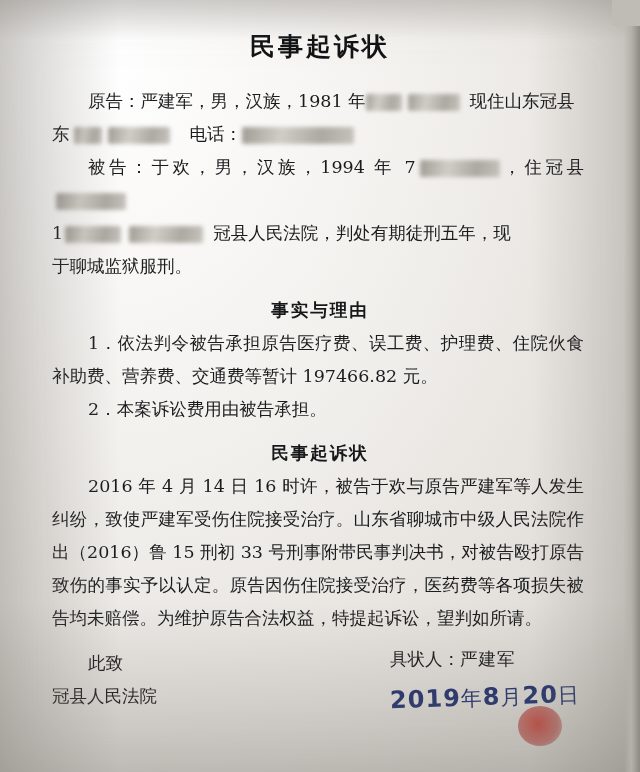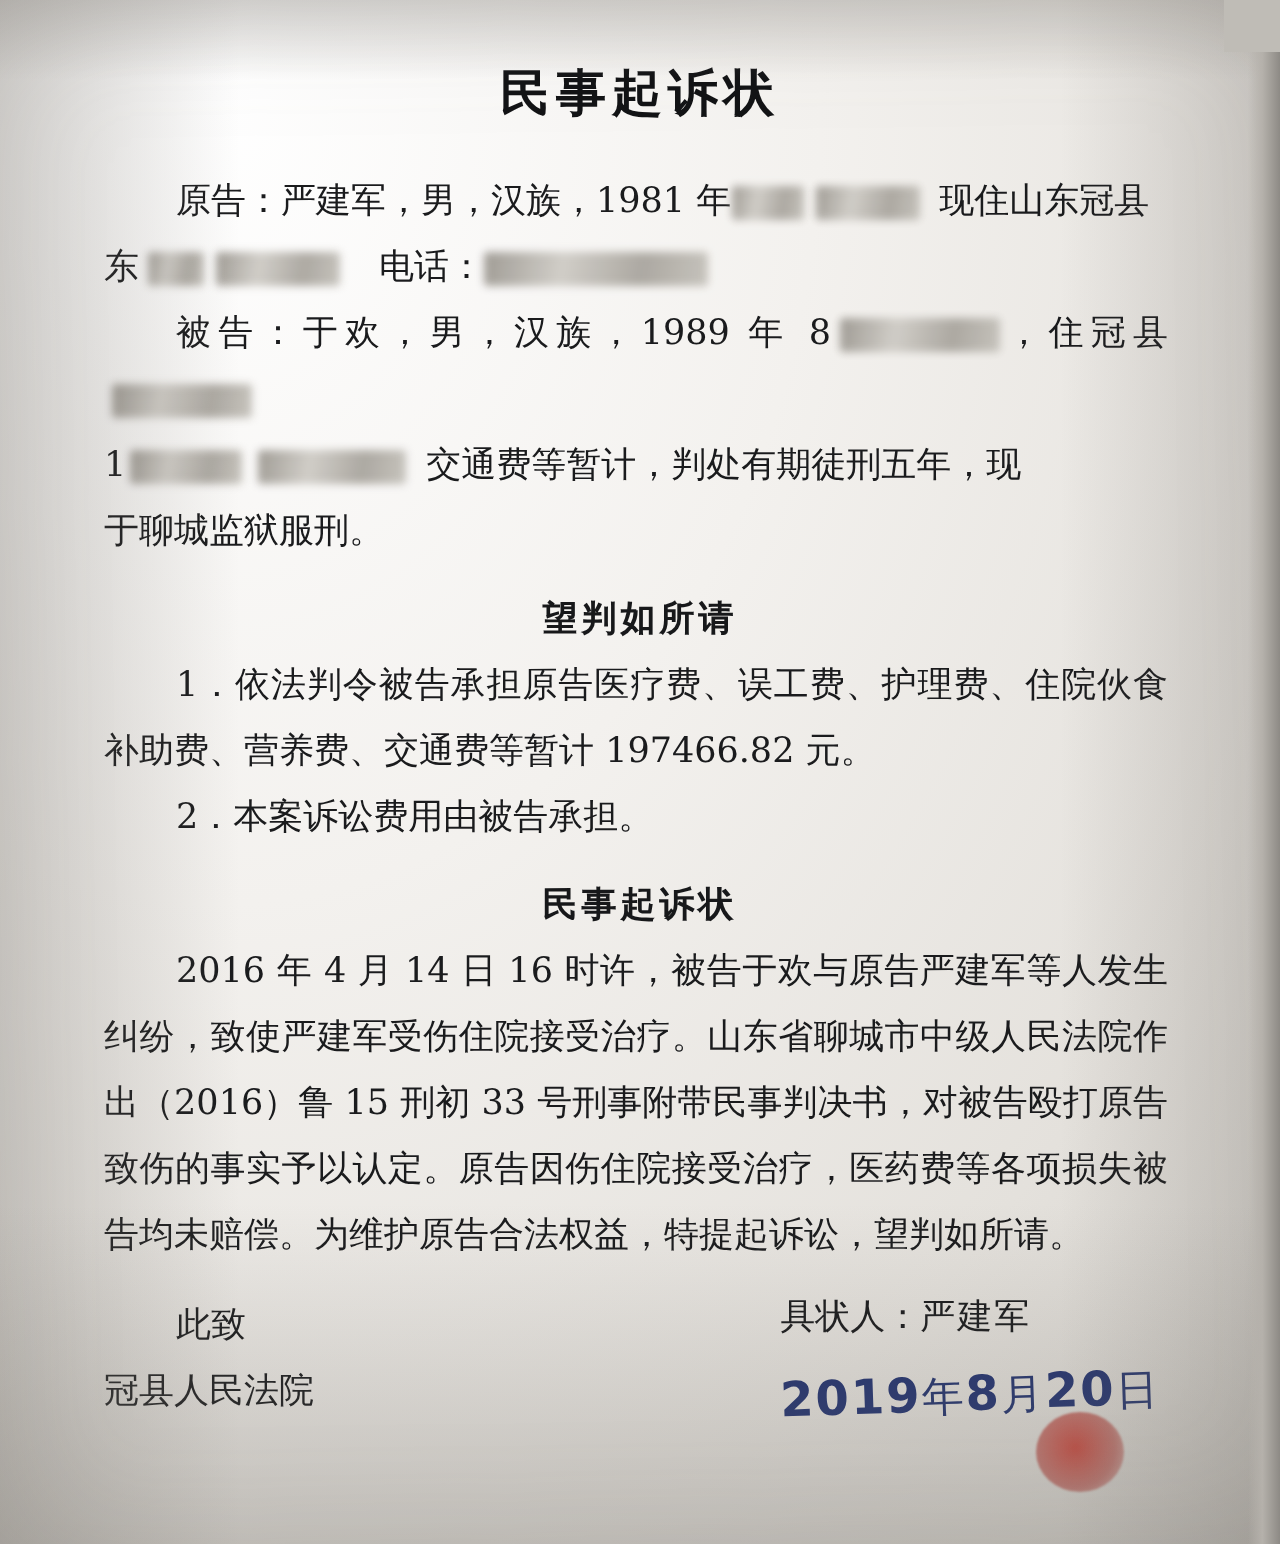--- a/index.html
+++ b/index.html
@@ -158,31 +158,31 @@
 
       <div class="para indent">
         <span>原告：</span><span>严建军，男，汉族，1981 年</span><span class="redact" style="width:36px;height:17px;"></span><span class="redact" style="width:52px;height:17px;margin-left:6px;"></span><span style="margin-left:10px;">现住山东冠县</span>
       </div>
 
       <div class="para">
         <span>东</span><span class="redact" style="width:28px;height:17px;margin-left:4px;"></span><span class="redact" style="width:62px;height:17px;margin-left:6px;"></span><span style="margin-left:20px;">电话：</span><span class="redact" style="width:112px;height:17px;"></span>
       </div>
 
       <div class="para indent">
-        <span>被告：</span><span>于欢，男，汉族，1989 年 8</span><span class="redact" style="width:80px;height:17px;margin-left:4px;"></span><span>，住冠县</span><span class="redact" style="width:70px;height:17px;margin-left:4px;"></span>
+        <span>被告：</span><span>于欢，男，汉族，1994 年 7</span><span class="redact" style="width:80px;height:17px;margin-left:4px;"></span><span>，住冠县</span><span class="redact" style="width:70px;height:17px;margin-left:4px;"></span>
       </div>
 
       <div class="para">
-        <span>1</span><span class="redact" style="width:56px;height:17px;margin-left:2px;"></span><span class="redact" style="width:74px;height:17px;margin-left:8px;"></span><span style="margin-left:10px;">交通费等暂计，判处有期徒刑五年，现</span>
+        <span>1</span><span class="redact" style="width:56px;height:17px;margin-left:2px;"></span><span class="redact" style="width:74px;height:17px;margin-left:8px;"></span><span style="margin-left:10px;">冠县人民法院，判处有期徒刑五年，现</span>
       </div>
 
       <div class="para">于聊城监狱服刑。</div>
     </div>
 
-    <div class="section-head" style="margin-top:10px;">望判如所请</div>
+    <div class="section-head" style="margin-top:10px;">事实与理由</div>
 
     <div class="body-block">
       <div class="para indent">1．依法判令被告承担原告医疗费、误工费、护理费、住院伙食补助费、营养费、交通费等暂计 197466.82 元。</div>
       <div class="para indent">2．本案诉讼费用由被告承担。</div>
     </div>
 
     <div class="section-head" style="margin-top:10px;">民事起诉状</div>
 
     <div class="body-block">
       <div class="para indent">2016 年 4 月 14 日 16 时许，被告于欢与原告严建军等人发生纠纷，致使严建军受伤住院接受治疗。山东省聊城市中级人民法院作出（2016）鲁 15 刑初 33 号刑事附带民事判决书，对被告殴打原告致伤的事实予以认定。原告因伤住院接受治疗，医药费等各项损失被告均未赔偿。为维护原告合法权益，特提起诉讼，望判如所请。</div>

